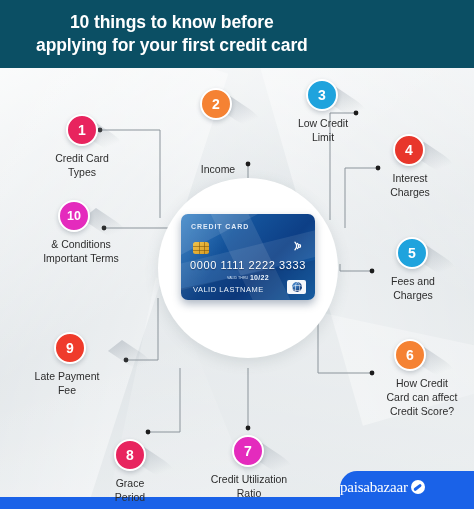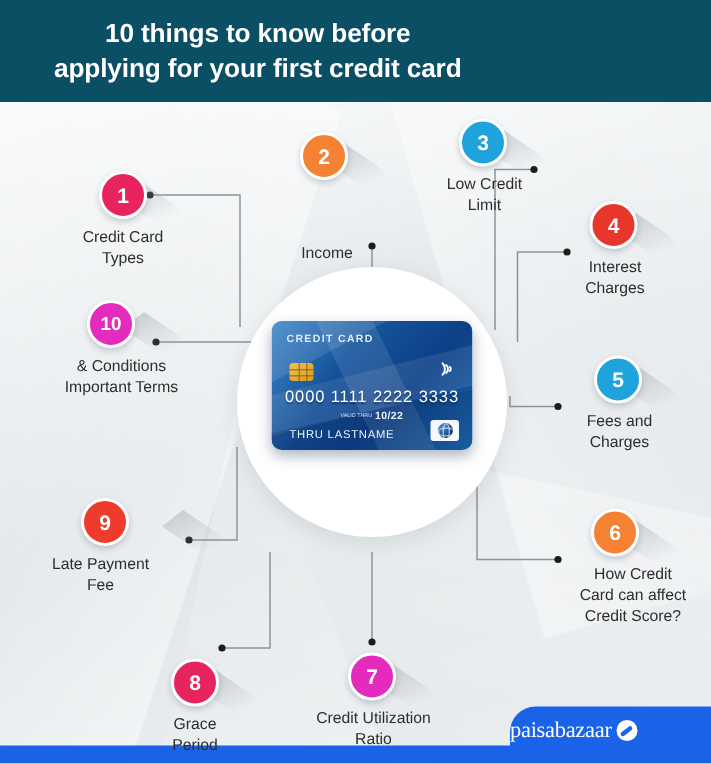--- a/index.html
+++ b/index.html
@@ -239,21 +239,21 @@
         </g>
       </svg>
 
       <div class="card-number">0000 1111 2222 3333</div>
 
       <div class="card-valid">
         <span class="vt">VALID THRU</span>
         <span class="exp">10/22</span>
       </div>
 
-      <div class="card-name">THRU LASTNAME</div>
+      <div class="card-name">VALID LASTNAME</div>
 
       <div class="card-holo">
         <span class="globe"></span>
       </div>
     </div>
 
     <div class="node">
       <div class="shadowtail" style="left:92px;top:52px;"></div>
       <div class="badge" style="left:66px;top:46px;background:#e8245e;">1</div>
       <div class="label" style="left:12px;top:84px;width:140px;">

